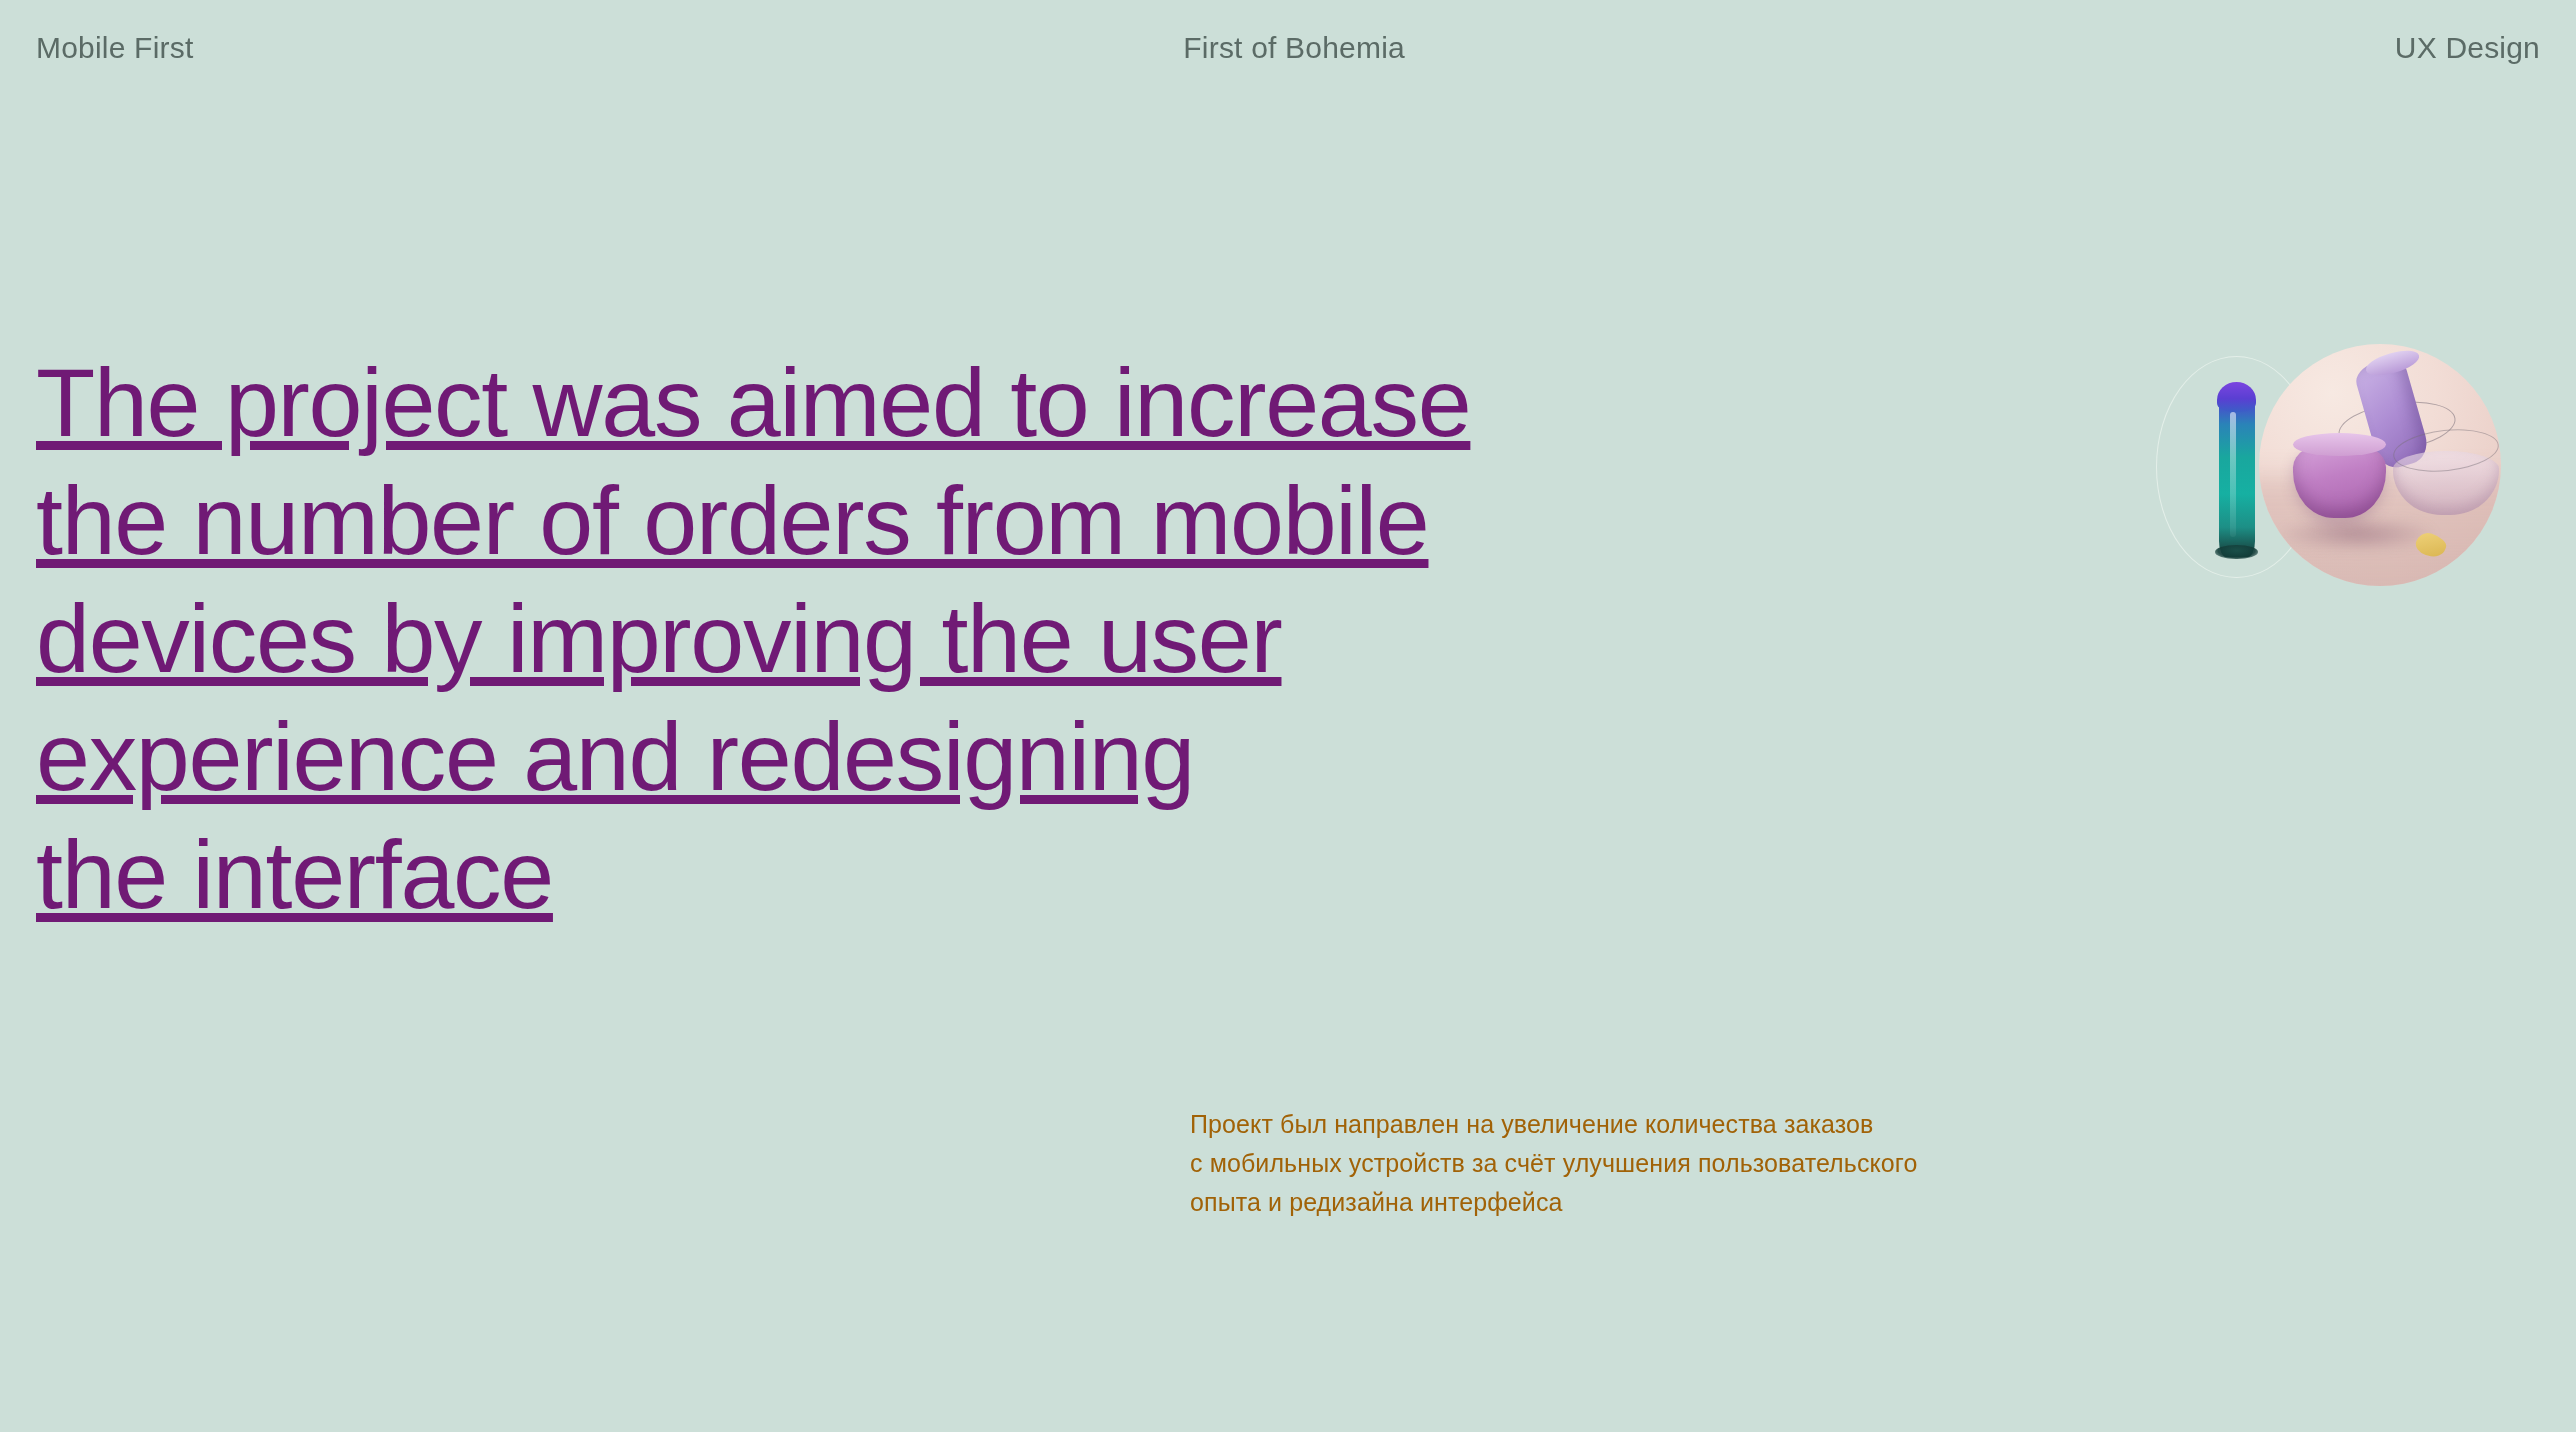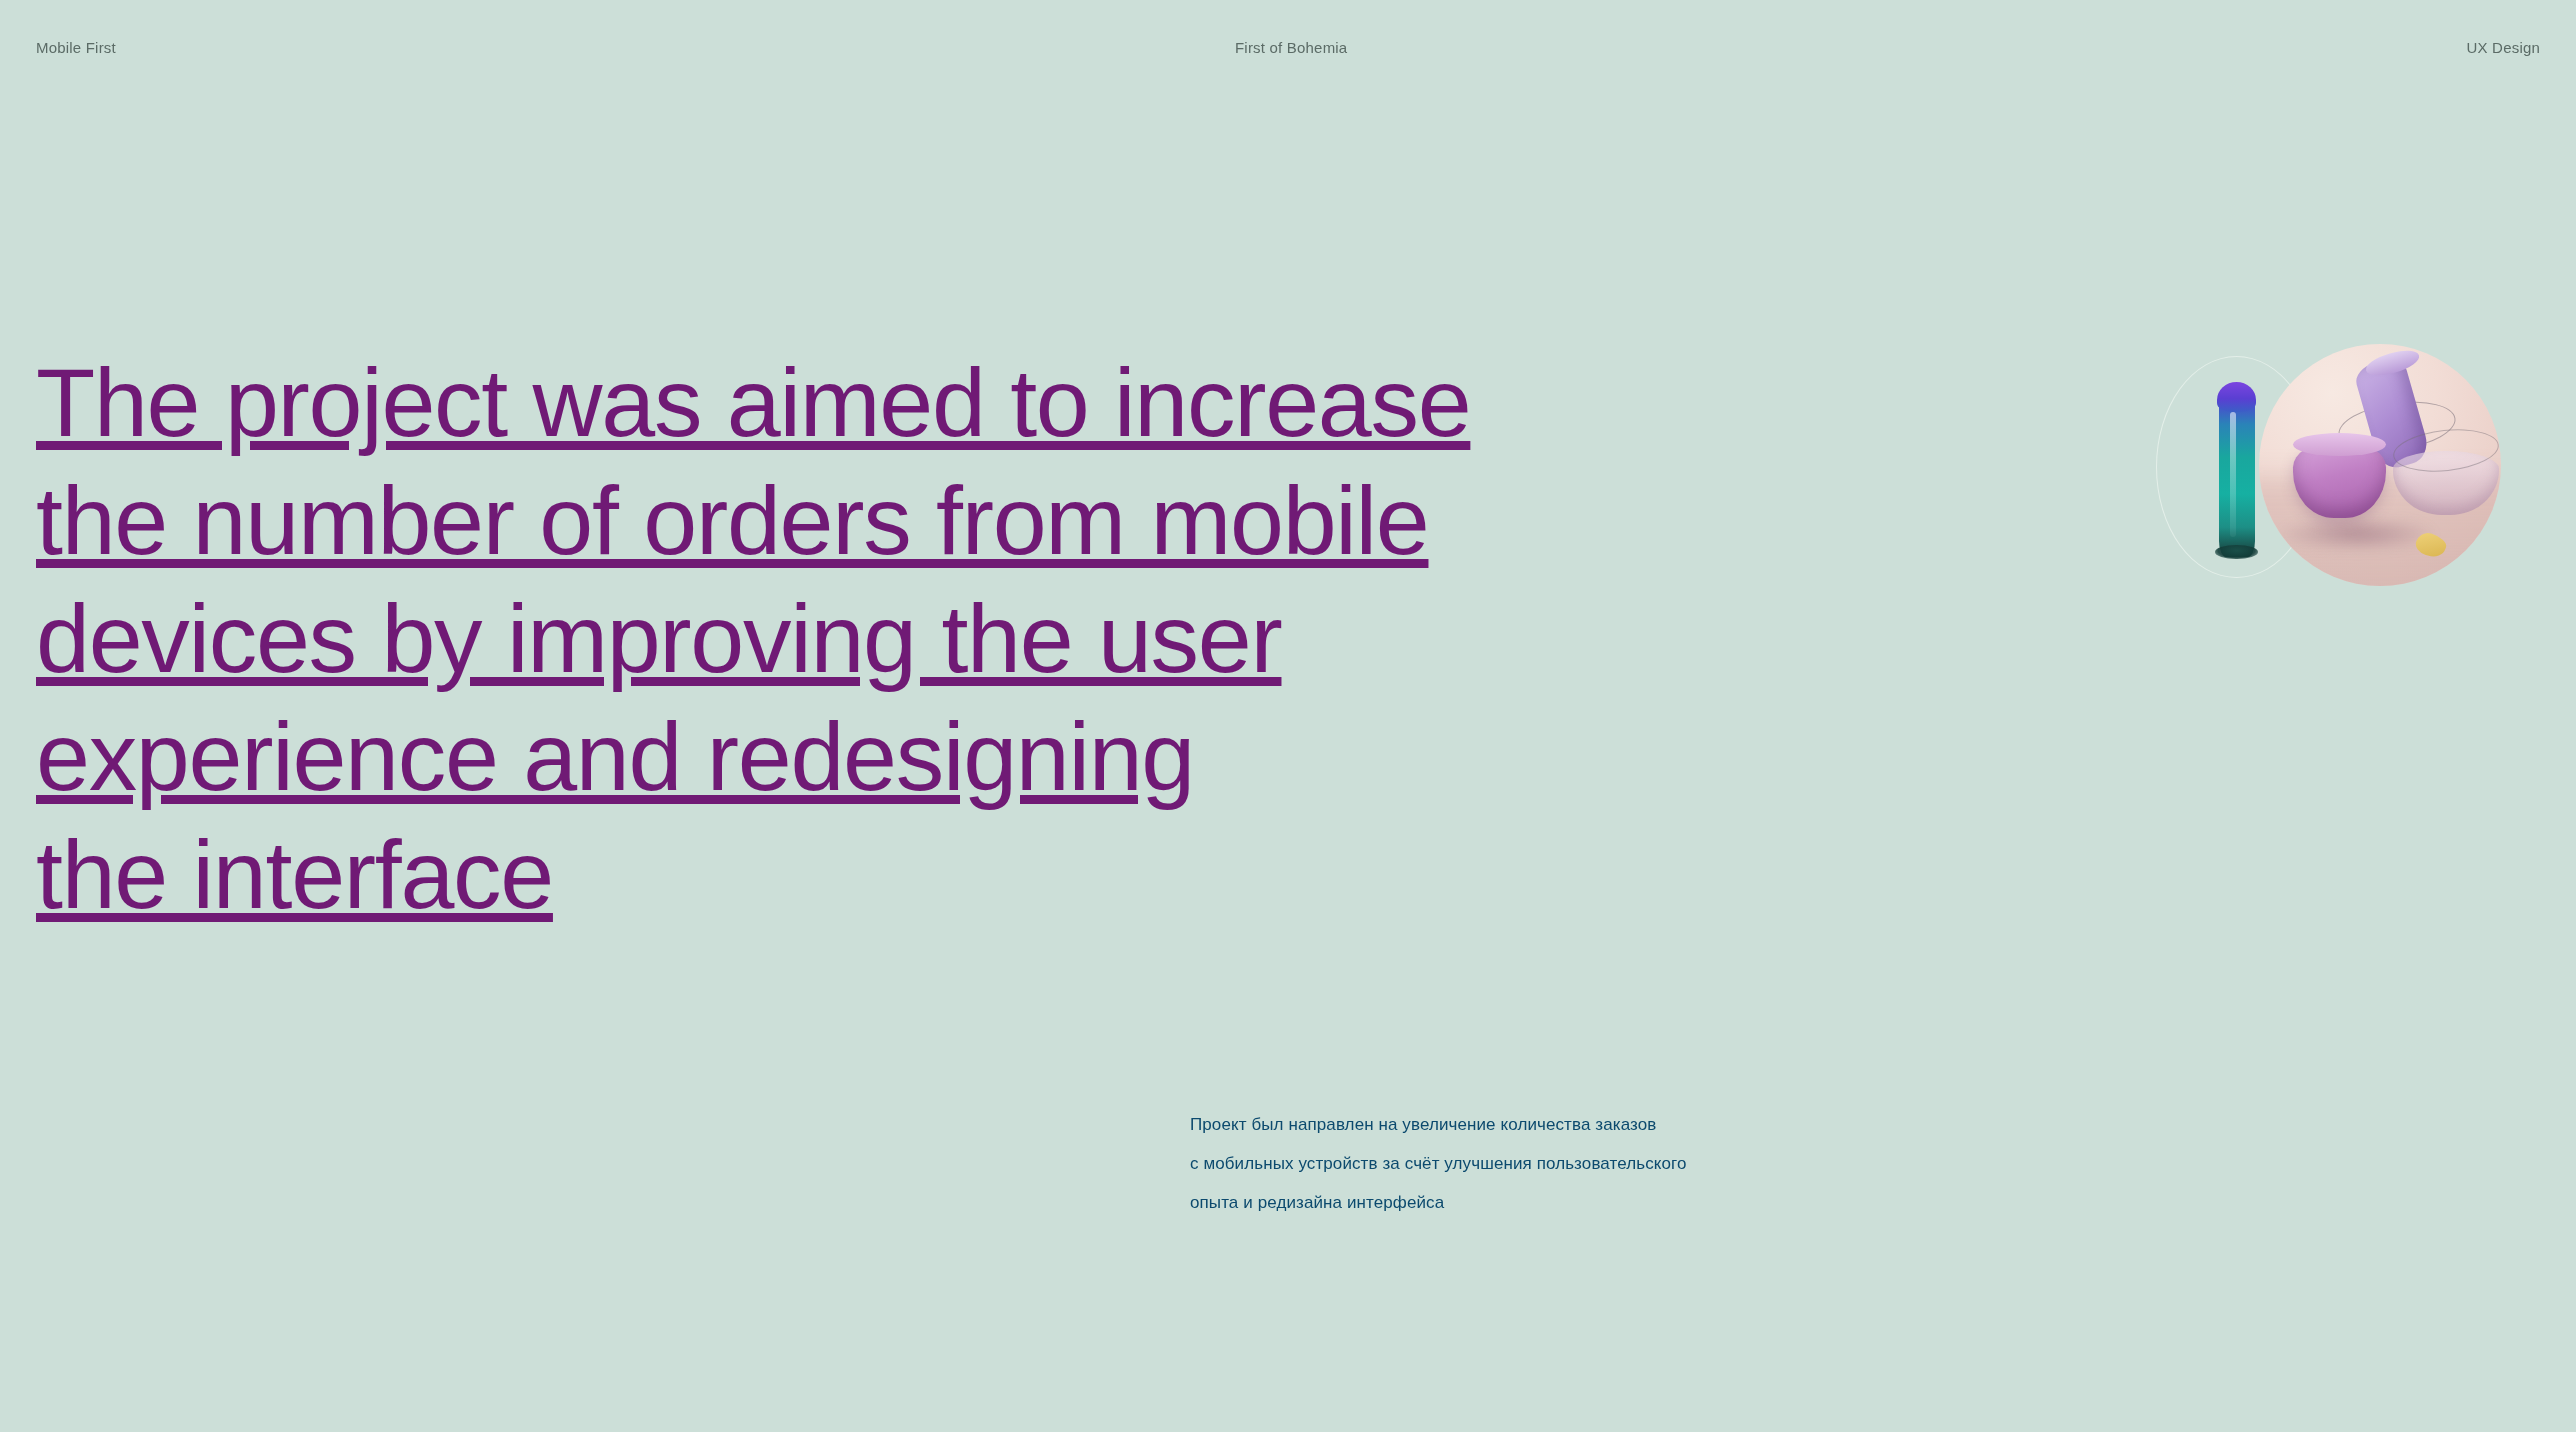--- a/index.html
+++ b/index.html
@@ -29,21 +29,21 @@
     top: 34px;
     left: 0;
     width: 2576px;
     height: 27px;
     display: flex;
     align-items: center;
     padding: 0 36px;
   }
 
   .topbar-item {
-    font-size: 15px;
+    font-size: 30px;
     letter-spacing: 0.2px;
     color: #5b6b66;
     font-family: "Liberation Sans", sans-serif;
     white-space: nowrap;
   }
 
   .topbar-left   { flex: 0 0 auto; text-align: left; }
   .topbar-center { flex: 1 1 auto; text-align: center; }
   .topbar-right  { flex: 0 0 auto; }
 
@@ -62,23 +62,23 @@
     white-space: pre-line;
     text-decoration: underline;
   }
 
   
   .subtitle {
     position: absolute;
     left: 1190px;
     top: 1105px;
     width: 805px;
-    font-size: 17px;
+    font-size: 25px;
     line-height: 39px;
-    color: #0c4a6e;
+    color: #a16207;
     letter-spacing: 0.1px;
     white-space: pre-line;
   }
 
   
   .media-cluster {
     position: absolute;
     right: 0px;
     top: 344px;
     width: 420px;

